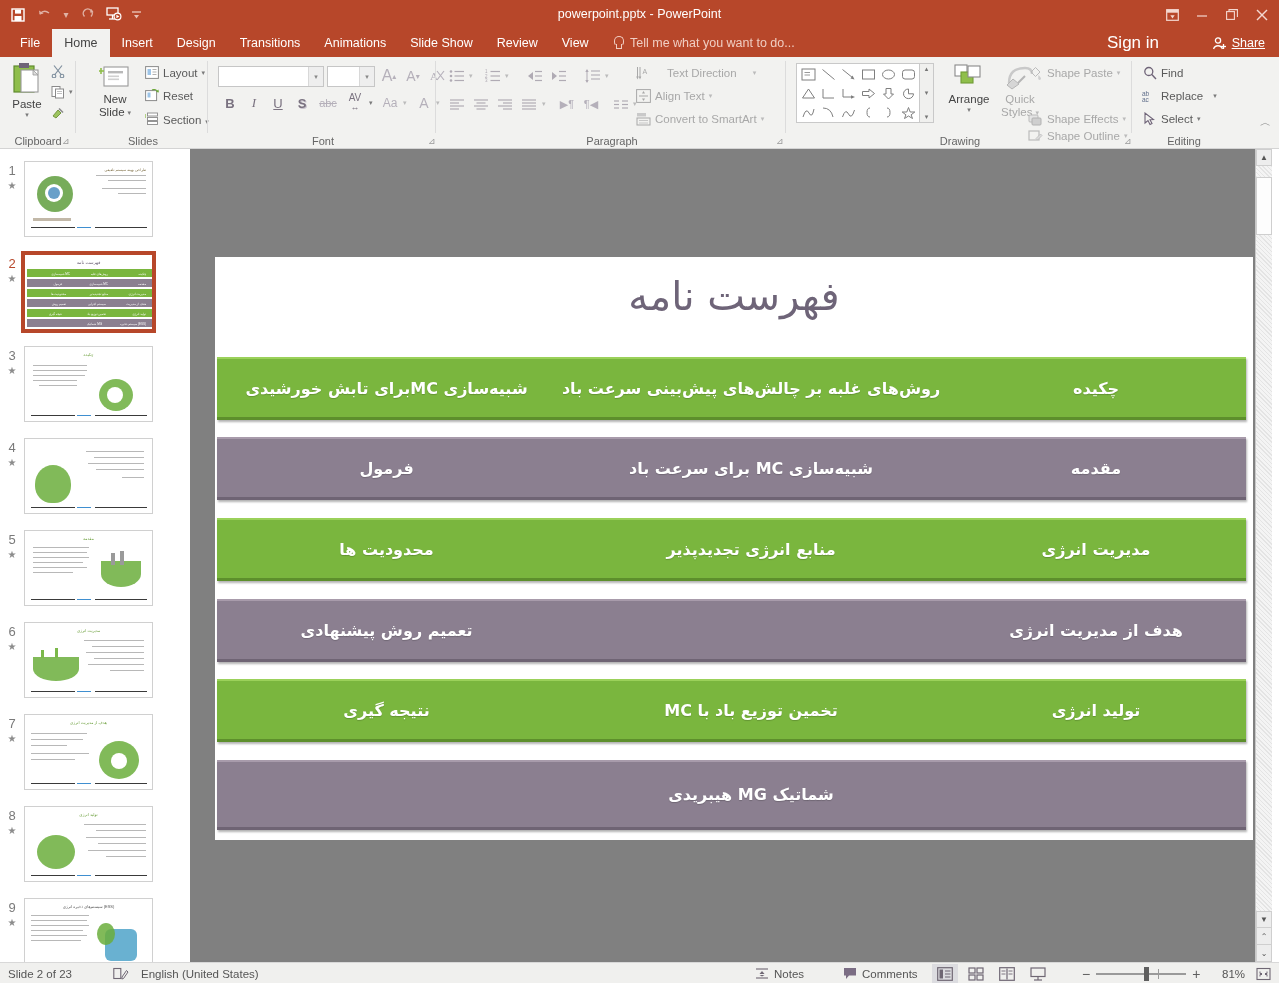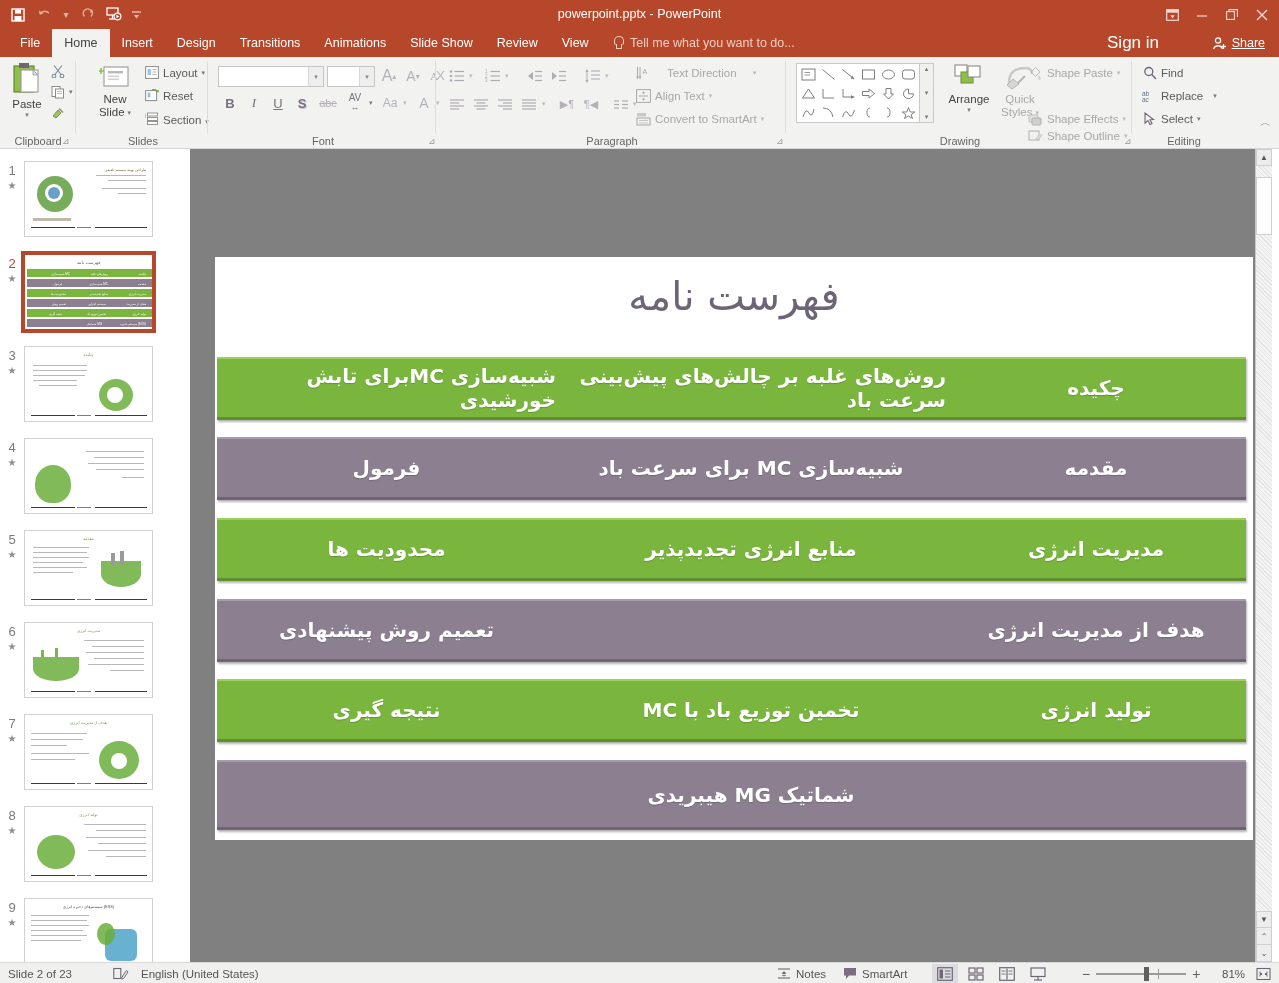--- a/index.html
+++ b/index.html
@@ -179,21 +179,21 @@
   }
   .toc-row {
     position: absolute; left: 2px; width: 1029px; height: 63px;
     direction: rtl; color: #fff;
     box-shadow: 1px 2px 2px rgba(0,0,0,.30);
   }
   .toc-row.green { background: #7ab63e; border-top: 2px solid #9bd15a; border-bottom: 3px solid #5d8f2c; }
   .toc-row.purple { background: #8b7f90; border-top: 2px solid #a89bab; border-bottom: 3px solid #6f6474; }
   .toc-cell {
     position: absolute; top: 0; height: 100%; display: flex; align-items: center;
-    justify-content: center; font-size: 20px; direction: rtl;
+    justify-content: center; font-size: 16px; direction: rtl;
     font-family: "DejaVu Sans", sans-serif; font-weight: 700;
     text-shadow: 0 1px 1px rgba(0,0,0,.18);
   }
   .toc-cell.c1 { right: 0; width: 300px; }
   .toc-cell.c2 { right: 300px; width: 390px; }
   .toc-cell.c3 { right: 690px; width: 339px; }
 
   
   .statusbar {
     position: absolute; left: 0; bottom: 0; width: 1279px; height: 21px;
@@ -1070,38 +1070,38 @@
   <div class="statusbar">
     <div class="sb-item" style="left:8px;">Slide 2 of 23</div>
     <div class="sb-item" style="left:113px;">
       <svg width="16" height="14" viewBox="0 0 16 14">
           <rect x="0.8" y="1.5" width="7" height="10" fill="none" stroke="#6f6774" stroke-width="1.1"></rect>
           <path d="M9 10 L13.5 3.5 L15 5 L10.5 11.5 L8.8 12 Z" fill="none" stroke="#6f6774" stroke-width="1"></path>
         </svg>
     </div>
     <div class="sb-item" style="left:141px;">English (United States)</div>
 
-    <div class="sb-item" style="left:777px;justify-content:space-between;">
+    <div class="sb-item" style="left:755px;justify-content:space-between;">
       <span>
         <svg width="14" height="13" viewBox="0 0 14 13">
             <line x1="1" y1="2" x2="13" y2="2" stroke="#6f6774" stroke-width="1.1"></line>
             <line x1="1" y1="11" x2="13" y2="11" stroke="#6f6774" stroke-width="1.1"></line>
             <polygon points="7,4 4.5,7 9.5,7" fill="#6f6774"></polygon>
             <polygon points="7,9.5 4.5,8 9.5,8" fill="#6f6774"></polygon>
           </svg>
       </span>
       <span>Notes</span>
     </div>
     <div class="sb-item" style="left:843px;">
       <span>
         <svg width="14" height="13" viewBox="0 0 14 13">
             <path d="M1 1 H13 V8.5 H6 L3 12 V8.5 H1 Z" fill="#7b6d84"></path>
           </svg>
       </span>
-      <span>SmartArt</span>
+      <span>Comments</span>
     </div>
 
     <div class="sb-item" style="left:932px;">
       <div class="viewbtn active">
         <svg width="16" height="14" viewBox="0 0 16 14">
             <rect x="0.7" y="0.7" width="14.6" height="12.6" fill="none" stroke="#6f6774" stroke-width="1.2"></rect>
             <rect x="2.5" y="2.5" width="3.5" height="9" fill="#6f6774"></rect>
             <line x1="8" y1="4" x2="13.5" y2="4" stroke="#6f6774" stroke-width="1"></line>
             <line x1="8" y1="7" x2="13.5" y2="7" stroke="#6f6774" stroke-width="1"></line>
             <line x1="8" y1="10" x2="13.5" y2="10" stroke="#6f6774" stroke-width="1"></line>

